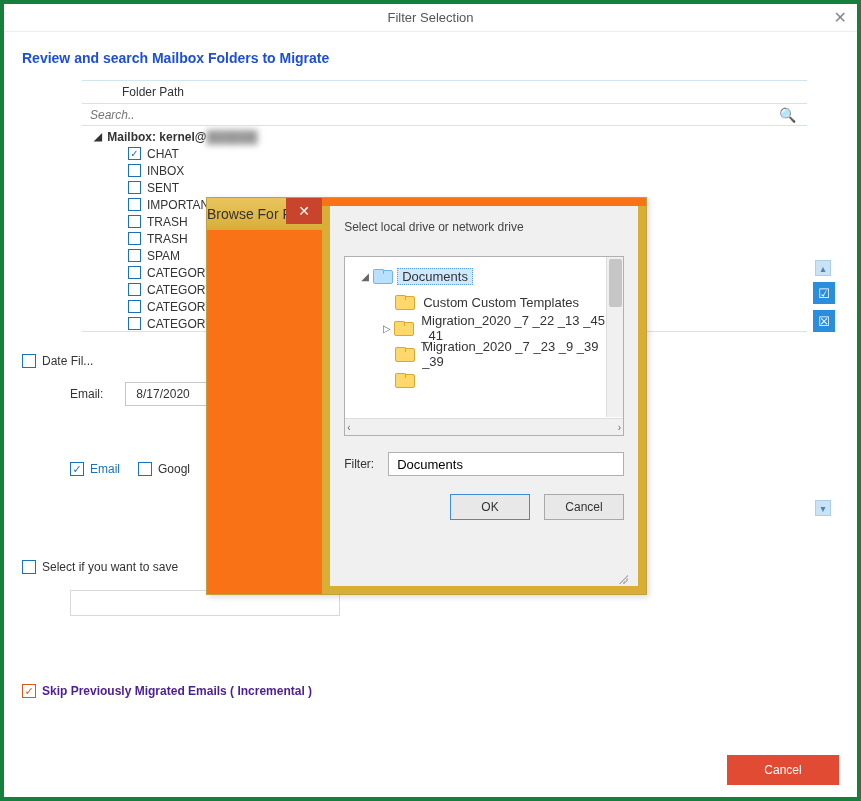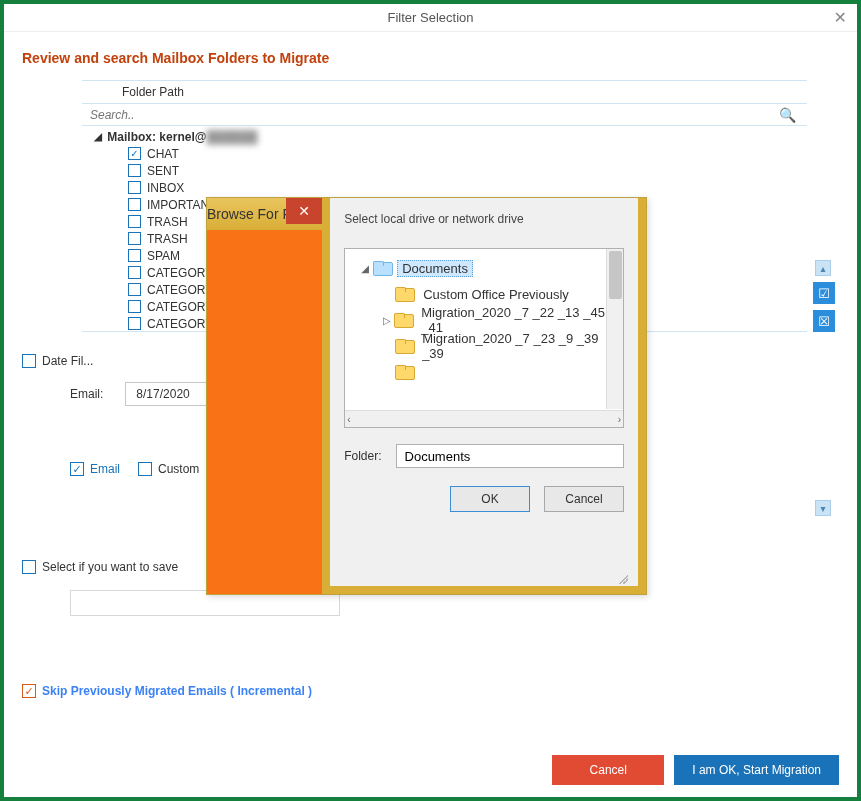--- a/index.html
+++ b/index.html
@@ -38,21 +38,21 @@
     cursor: pointer;
   }
   .content {
     flex: 1;
     padding: 18px 18px 12px 18px;
     display: flex;
     flex-direction: column;
     position: relative;
   }
   .section-title {
-    color: #c2410c;
+    color: #1d4ed8;
     font-weight: 600;
     font-size: 14px;
     margin-bottom: 14px;
   }
   .tree-wrap {
     margin-left: 60px;
     position: relative;
     display: flex;
     align-items: flex-end;
   }
@@ -154,21 +154,21 @@
     display: inline-flex;
     align-items: center;
     justify-content: center;
     font-size: 11px;
     color: #1a72b8;
     margin-right: 6px;
   }
   .ck.orange { border-color: #d65a1f; color: #d65a1f; }
   .lbl { font-weight: 400; color: #333; }
   .lbl.blue { color: #1a72b8; }
-  .lbl.orange { color: #3b82f6; font-weight: 700; }
+  .lbl.orange { color: #4c1d95; font-weight: 700; }
   .date-row {
     margin-top: 14px;
     margin-left: 48px;
     display: flex;
     align-items: center;
     gap: 22px;
   }
   .date-row .dl { color: #333; }
   .date-input {
     border: 1px solid #c8c8c8;
@@ -249,20 +249,21 @@
   }
   .modal-body {
     flex: 1;
     background: #f0f0f0;
     border: 8px solid #d9ae37;
     border-top: none;
     padding: 10px 14px 27px 14px;
     display: flex;
     flex-direction: column;
     position: relative;
+    margin-top: 8px;
   }
   .modal-hint { color: #444; font-size: 12px; margin-bottom: 22px; margin-top:4px; }
   .folder-tree {
     border: 1px solid #b0b0b0;
     background: #fff;
     height: 180px;
     display: flex;
     flex-direction: column;
     position: relative;
   }
@@ -409,26 +410,26 @@
           </div>
           <div id="tree-items">
               <div class="tree-row indent-1">
                 <span style="width:20px"></span>
                 <span class="cb">✓</span>
                 <span>CHAT</span>
               </div>
               <div class="tree-row indent-1">
                 <span style="width:20px"></span>
                 <span class="cb"></span>
+                <span>INBOX</span>
+              </div>
+              <div class="tree-row indent-1">
+                <span style="width:20px"></span>
+                <span class="cb"></span>
                 <span>SENT</span>
-              </div>
-              <div class="tree-row indent-1">
-                <span style="width:20px"></span>
-                <span class="cb"></span>
-                <span>INBOX</span>
               </div>
               <div class="tree-row indent-1">
                 <span style="width:20px"></span>
                 <span class="cb"></span>
                 <span>IMPORTANT</span>
               </div>
               <div class="tree-row indent-1">
                 <span style="width:20px"></span>
                 <span class="cb"></span>
                 <span>TRASH</span>
@@ -484,38 +485,37 @@
       <span class="date-input">8/17/2020</span>
     </div>
 
     <div class="types-row">
       <span style="display:inline-flex;align-items:center;">
         <span class="ck">✓</span>
         <span class="lbl blue">Email</span>
       </span>
       <span style="display:inline-flex;align-items:center;">
         <span class="ck"></span>
-        <span class="lbl">Custom</span>
+        <span class="lbl">Googl</span>
       </span>
     </div>
 
     <div class="row-line save-row">
       <span class="ck"></span>
       <span class="lbl">Select if you want to save</span>
     </div>
     <div class="long-input"></div>
 
     <div class="row-line skip-row">
       <span class="ck orange">✓</span>
       <span class="lbl orange">Skip Previously Migrated Emails ( Incremental )</span>
     </div>
 
     <div class="footer">
       <div class="btn cancel">Cancel</div>
-      <div class="btn primary">I am OK, Start Migration</div>
     </div>
   </div>
 </div>
 
 <div class="modal">
   <div class="modal-titlebar">
     <span>Browse For Folder</span>
     <div class="mclose">✕</div>
   </div>
   <div class="modal-body">
@@ -525,21 +525,21 @@
       <div class="folder-tree-inner">
         <div class="ft-row sel">
           <span class="exp">◢</span>
           <span class="folder-icon docs"></span>
           <span class="ft-label">Documents</span>
         </div>
         <div id="drive-children">
             <div class="ft-row" style="padding-left: 22px;">
               <span class="exp"></span>
               <span class="folder-icon"></span>
-              <span class="ft-label">Custom Office Previously</span>
+              <span class="ft-label">Custom Custom Templates</span>
             </div>
             <div class="ft-row" style="padding-left: 22px;">
               <span class="exp">▷</span>
               <span class="folder-icon"></span>
               <span class="ft-label">Migration_2020 _7 _22 _13 _45 _41</span>
             </div>
             <div class="ft-row" style="padding-left: 22px;">
               <span class="exp"></span>
               <span class="folder-icon"></span>
               <span class="ft-label">Migration_2020 _7 _23 _9 _39 _39</span>
@@ -553,21 +553,21 @@
       <div class="ft-vscroll">
           <div class="thumb"></div>
         </div>
       <div class="ft-hscroll">
         <span>‹</span>
         <span>›</span>
       </div>
     </div>
 
     <div class="folder-field-row">
-      <span class="flabel">Folder:</span>
+      <span class="flabel">Filter:</span>
       <input value="Documents" style="">
     </div>
 
     <div class="modal-buttons">
       <div class="spacer"></div>
       <div class="mbtn ok">OK</div>
       <div style="width:14px"></div>
       <div class="mbtn">Cancel</div>
     </div>
     <div class="grip"></div>

